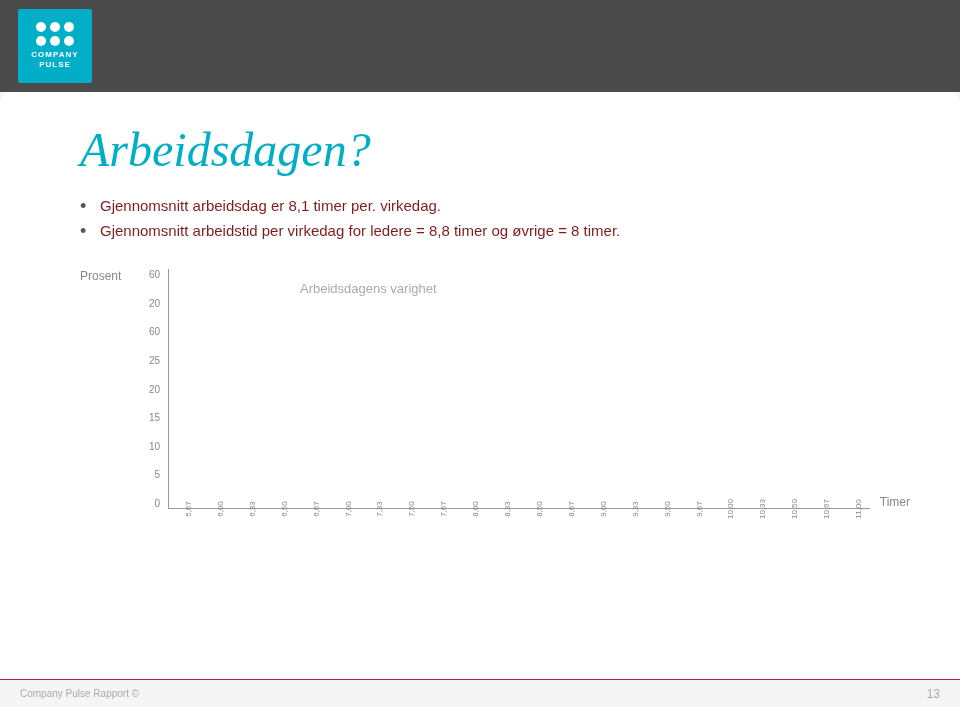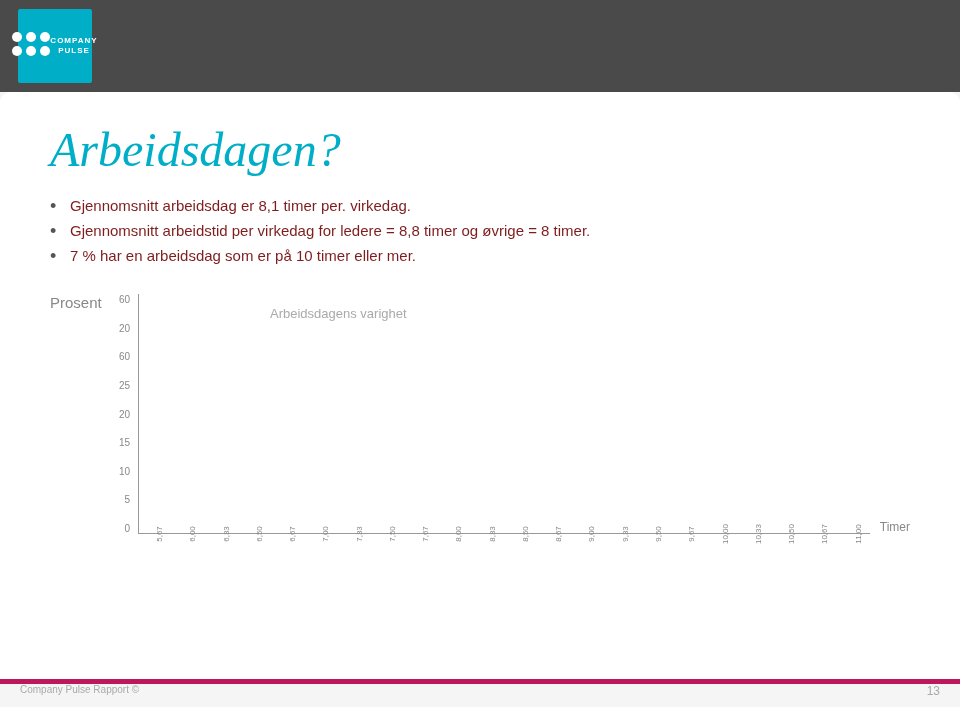--- a/index.html
+++ b/index.html
@@ -22,21 +22,21 @@
       display: flex;
       align-items: center;
       padding-left: 18px;
     }
 
     .logo-box {
       width: 74px;
       height: 74px;
       background: #00aec7;
       display: flex;
-      flex-direction: row;
+      flex-direction: column;
       align-items: center;
       justify-content: center;
       border-radius: 2px;
     }
 
     .logo-dots {
       display: grid;
       grid-template-columns: repeat(3, 10px);
       grid-template-rows: repeat(2, 10px);
       gap: 4px;
@@ -59,21 +59,21 @@
       text-align: center;
       line-height: 1.2;
     }
 
     
     .main {
       position: absolute;
       top: 92px;
       left: 0; right: 0; bottom: 0;
       background: white;
-      padding: 30px 50px 20px 50px;
+      padding: 30px 50px 20px 80px;
       border-radius: 11px;
     }
 
     .page-title {
       font-size: 48px;
       color: #00aec7;
       font-weight: normal;
       font-style: italic;
       margin-bottom: 20px;
       font-family: Georgia, serif;
@@ -102,21 +102,21 @@
       line-height: 1;
     }
 
     
     .chart-container {
       position: relative;
       margin-top: 10px;
     }
 
     .chart-y-label {
-      font-size: 15px;
+      font-size: 12px;
       color: #888;
       font-family: Arial, sans-serif;
       position: absolute;
       left: 0;
       top: 0;
     }
 
     .chart-title {
       font-size: 13px;
       color: #aaa;
@@ -210,23 +210,23 @@
       font-family: Arial, sans-serif;
     }
 
     
     .footer {
       position: absolute;
       bottom: 0;
       left: 0; right: 0;
       height: 28px;
       background: #f5f5f5;
-      border-top: 5px solid #be185d;
-      display: flex;
-      align-items: flex-start;
+      border-top: 1px solid #be185d;
+      display: flex;
+      align-items: center;
       justify-content: space-between;
       padding: 0 20px;
     }
 
     .footer-left {
       font-size: 10px;
       color: #aaa;
       font-family: Arial, sans-serif;
     }
 
@@ -253,21 +253,20 @@
     <div class="logo-text">COMPANY<br>PULSE</div>
   </div>
 </div>
 
 <div class="main">
   <h1 class="page-title">Arbeidsdagen?</h1>
 
   <ul class="bullet-list">
     <li>Gjennomsnitt arbeidsdag er 8,1 timer per. virkedag.</li>
     <li>Gjennomsnitt arbeidstid per virkedag for ledere = 8,8 timer og øvrige = 8 timer.</li>
-    <li>7 % har en arbeidsdag som er på 10 timer eller mer.</li>
   </ul>
 
   <div class="chart-container">
     <span class="chart-y-label">Prosent</span>
     <span class="chart-title">Arbeidsdagens varighet</span>
 
     <div class="chart-area">
       <div class="y-axis" id="y-axis">
           <div class="y-tick">0</div>
           <div class="y-tick">5</div>

